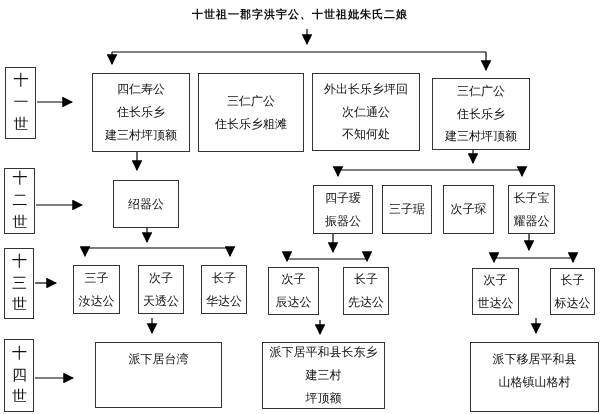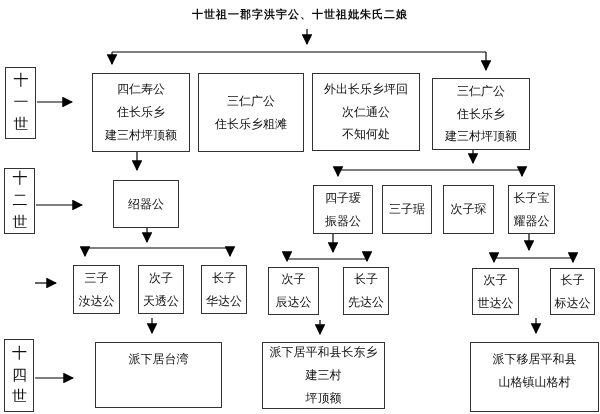--- a/index.html
+++ b/index.html
@@ -74,20 +74,23 @@
       <line x1="35" y1="283" x2="56" y2="283" marker-end="url(#ah)"></line>
       <line x1="35" y1="378" x2="73" y2="378" marker-end="url(#ah)"></line>
     </g>
   </svg>
 
   <div class="genlabel" style="left:5px;top:67px;width:29px;height:70px">
       <span class="vtext">十一世</span>
     </div>
   <div class="genlabel" style="left:4px;top:168px;width:29px;height:64px">
       <span class="vtext">十二世</span>
+    </div>
+  <div class="genlabel" style="left:4px;top:248px;width:28px;height:69px">
+      <span class="vtext">十三世</span>
     </div>
   <div class="genlabel" style="left:4px;top:339px;width:28px;height:71px">
       <span class="vtext">十四世</span>
     </div>
 
   <div class="node" style="left:92px;top:73px;width:96px;height:77px">
     <div>四仁寿公</div>
     <div>住长乐乡</div>
     <div class="bold">建三村坪顶额</div>
   </div>

